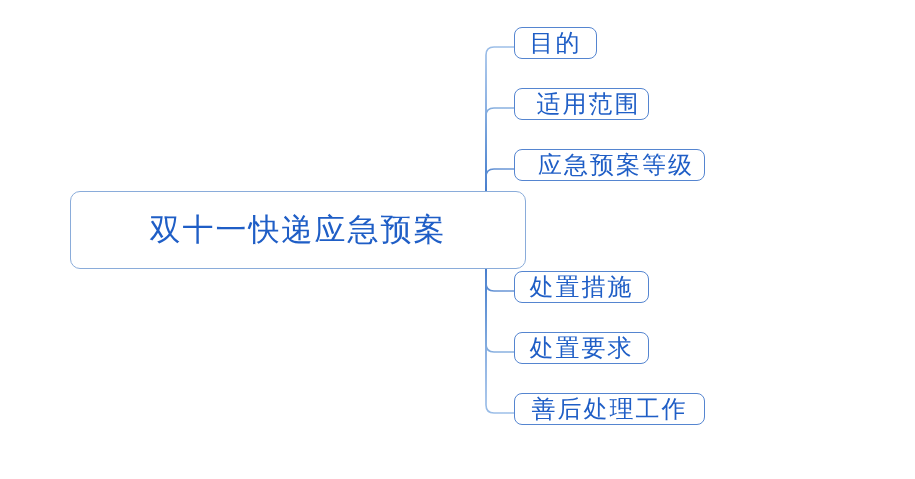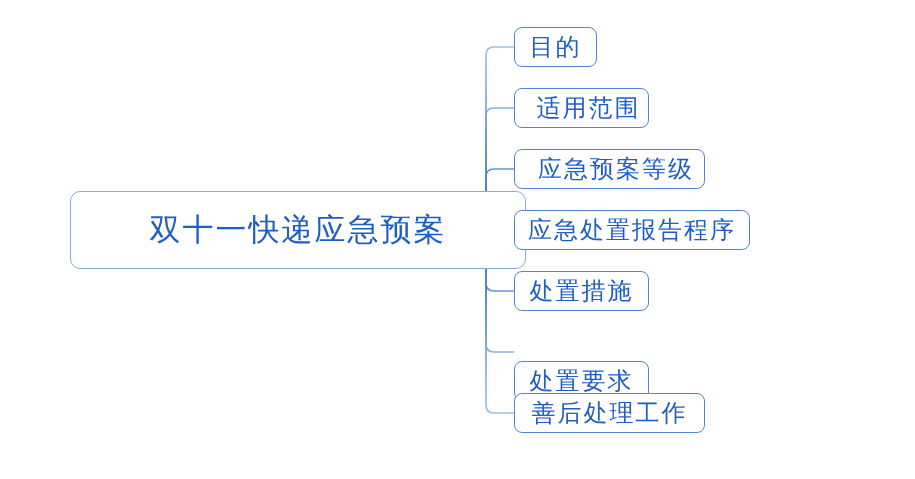--- a/index.html
+++ b/index.html
@@ -39,32 +39,32 @@
     cursor:default;
   }
   .root-node{
     left:70px;top:191px;width:456px;height:78px;
     border:1.5px solid var(--root-border);
     border-radius:10px;
     font-size:31px;
     letter-spacing:2px;
   }
   .child-node{
-    height:40px;left:514px;
+    height:32px;left:514px;
     border:1.5px solid var(--node-border);
     border-radius:8px;
     font-size:24px;
     letter-spacing:2px;
   }
   .c1{top:27px;min-width:83px;}
   .c2{top:88px;min-width:135px;padding-left:14px;}
   .c3{top:149px;min-width:191px;padding-left:13px;}
   .c4{top:210px;min-width:236px;}
   .c5{top:271px;min-width:135px;align-items:center;}
-  .c6{top:332px;min-width:135px;margin-top:29px;}
+  .c6{top:332px;min-width:135px;}
   .c7{top:393px;min-width:191px;text-align:right;}
 </style>
 </head>
 <body>
 
 <div class="canvas">
 
   <svg class="connectors" viewBox="0 0 915 479" xmlns="http://www.w3.org/2000/svg">
     <defs>
       <linearGradient id="g1" gradientUnits="userSpaceOnUse" x1="486" y1="230" x2="510" y2="47">
@@ -113,23 +113,20 @@
 
   <div class="node child-node c1">
     <span>目的</span>
   </div>
   <div class="node child-node c2">
     <span>适用范围</span>
   </div>
   <div class="node child-node c3">
     <span>应急预案等级</span>
   </div>
-  <div class="node child-node c4">
-    <span>应急处置报告程序</span>
-  </div>
   <div class="node child-node c5">
     <span>处置措施</span>
   </div>
   <div class="node child-node c6">
     <span>处置要求</span>
   </div>
   <div class="node child-node c7">
     <span>善后处理工作</span>
   </div>
 

